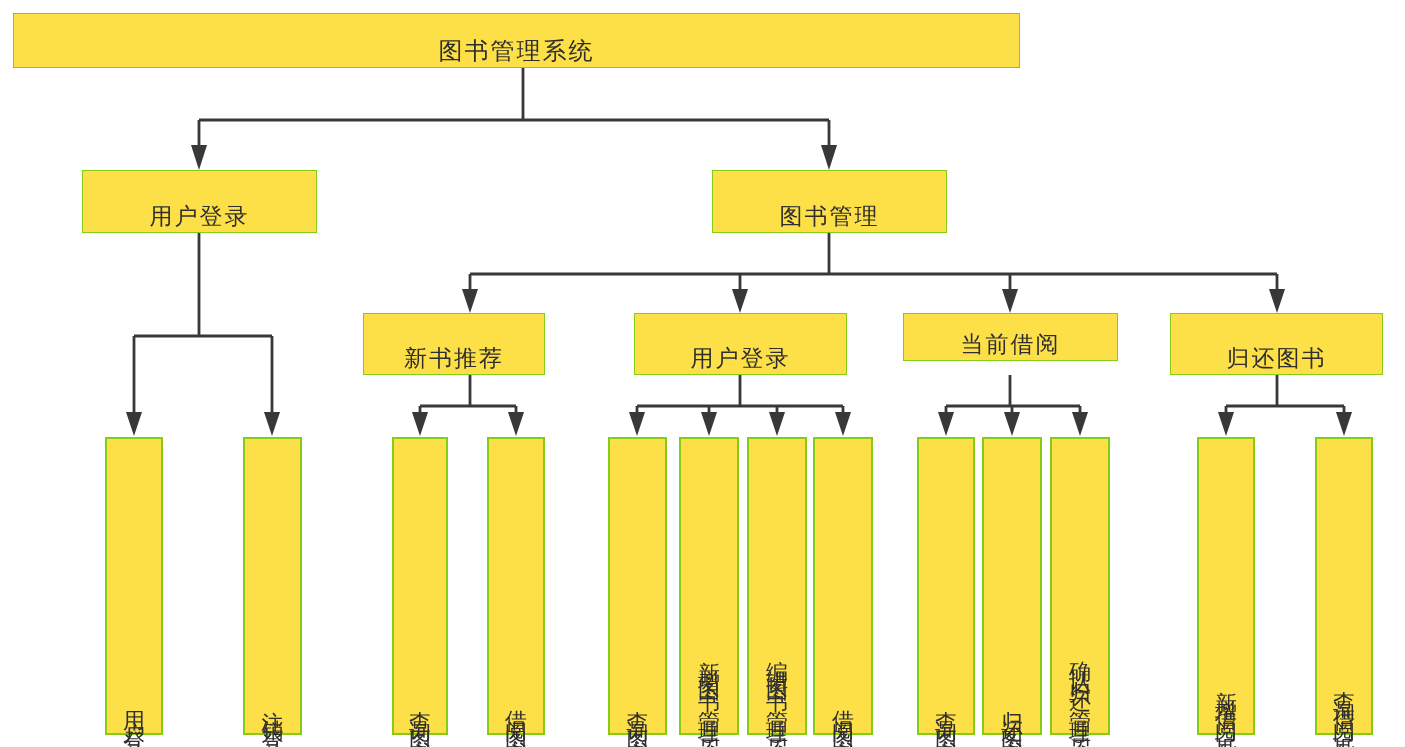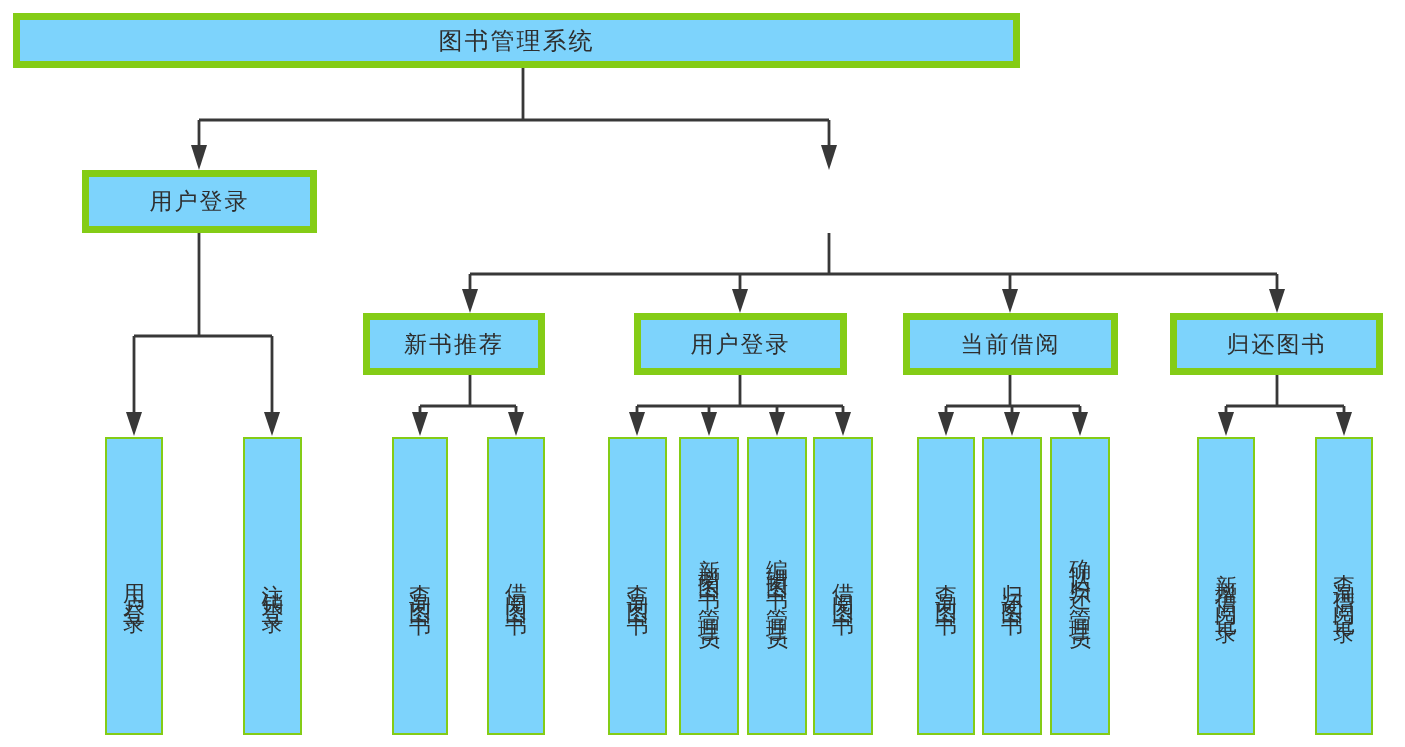--- a/index.html
+++ b/index.html
@@ -1,20 +1,20 @@
 <!DOCTYPE html>
 <html><head>
 <meta charset="utf-8">
 <style>
   html,body{margin:0;padding:0;background:#ffffff;}
   body{font-family:"Liberation Sans",sans-serif;color:#2e2e2e;}
   .stage{position:relative;width:1405px;height:747px;background:#ffffff;overflow:hidden;}
   svg.connectors{position:absolute;left:0;top:0;width:1405px;height:747px;}
-  .box{position:absolute;box-sizing:border-box;background:#7dd3fc;border:7px solid #84cc16;
-       display:flex;align-items:center;justify-content:center;}
+  .box{position:absolute;box-sizing:border-box;background:#fde047;border:1px solid #84cc16;
+       display:flex;align-items:flex-end;justify-content:center;}
   .box .lbl{color:#2e2e2e;white-space:nowrap;}
   .root .lbl{font-size:24px;letter-spacing:2px;}
   .h .lbl{font-size:23px;letter-spacing:2px;}
   .v{top:437px;height:298px;border-width:2.5px;}
   .v .lbl{writing-mode:vertical-rl;text-orientation:mixed;font-size:22px;letter-spacing:10px;line-height:1;}
   .watermark{position:absolute;left:1186px;top:714px;font-size:20px;color:rgba(196,196,196,0.95);
              letter-spacing:0.5px;white-space:nowrap;z-index:10;}
 </style>
 </head>
 <body>
@@ -97,28 +97,31 @@
     </g>
   </svg>
 
   <div class="box root" style="left:13px;top:13px;width:1007px;height:55px">
     <span class="lbl">图书管理系统</span>
   </div>
 
   <div class="box h" style="left:82px;top:170px;width:235px;height:63px">
     <span class="lbl">用户登录</span>
   </div>
+  <div class="box h" style="left:712px;top:170px;width:235px;height:63px">
+    <span class="lbl">图书管理</span>
+  </div>
 
   <div class="box h" style="left:363px;top:313px;width:182px;height:62px">
     <span class="lbl">新书推荐</span>
   </div>
   <div class="box h" style="left:634px;top:313px;width:213px;height:62px">
     <span class="lbl">用户登录</span>
   </div>
-  <div class="box h" style="left:903px;top:313px;width:215px;height:62px">
+  <div class="box h" style="left:903px;top:313px;width:215px;height:48px">
     <span class="lbl">当前借阅</span>
   </div>
   <div class="box h" style="left:1170px;top:313px;width:213px;height:62px">
     <span class="lbl">归还图书</span>
   </div>
 
   <div class="box v" style="left:105px;width:58px">
     <span class="lbl">用户登录</span>
   </div>
   <div class="box v" style="left:243px;width:59px">

